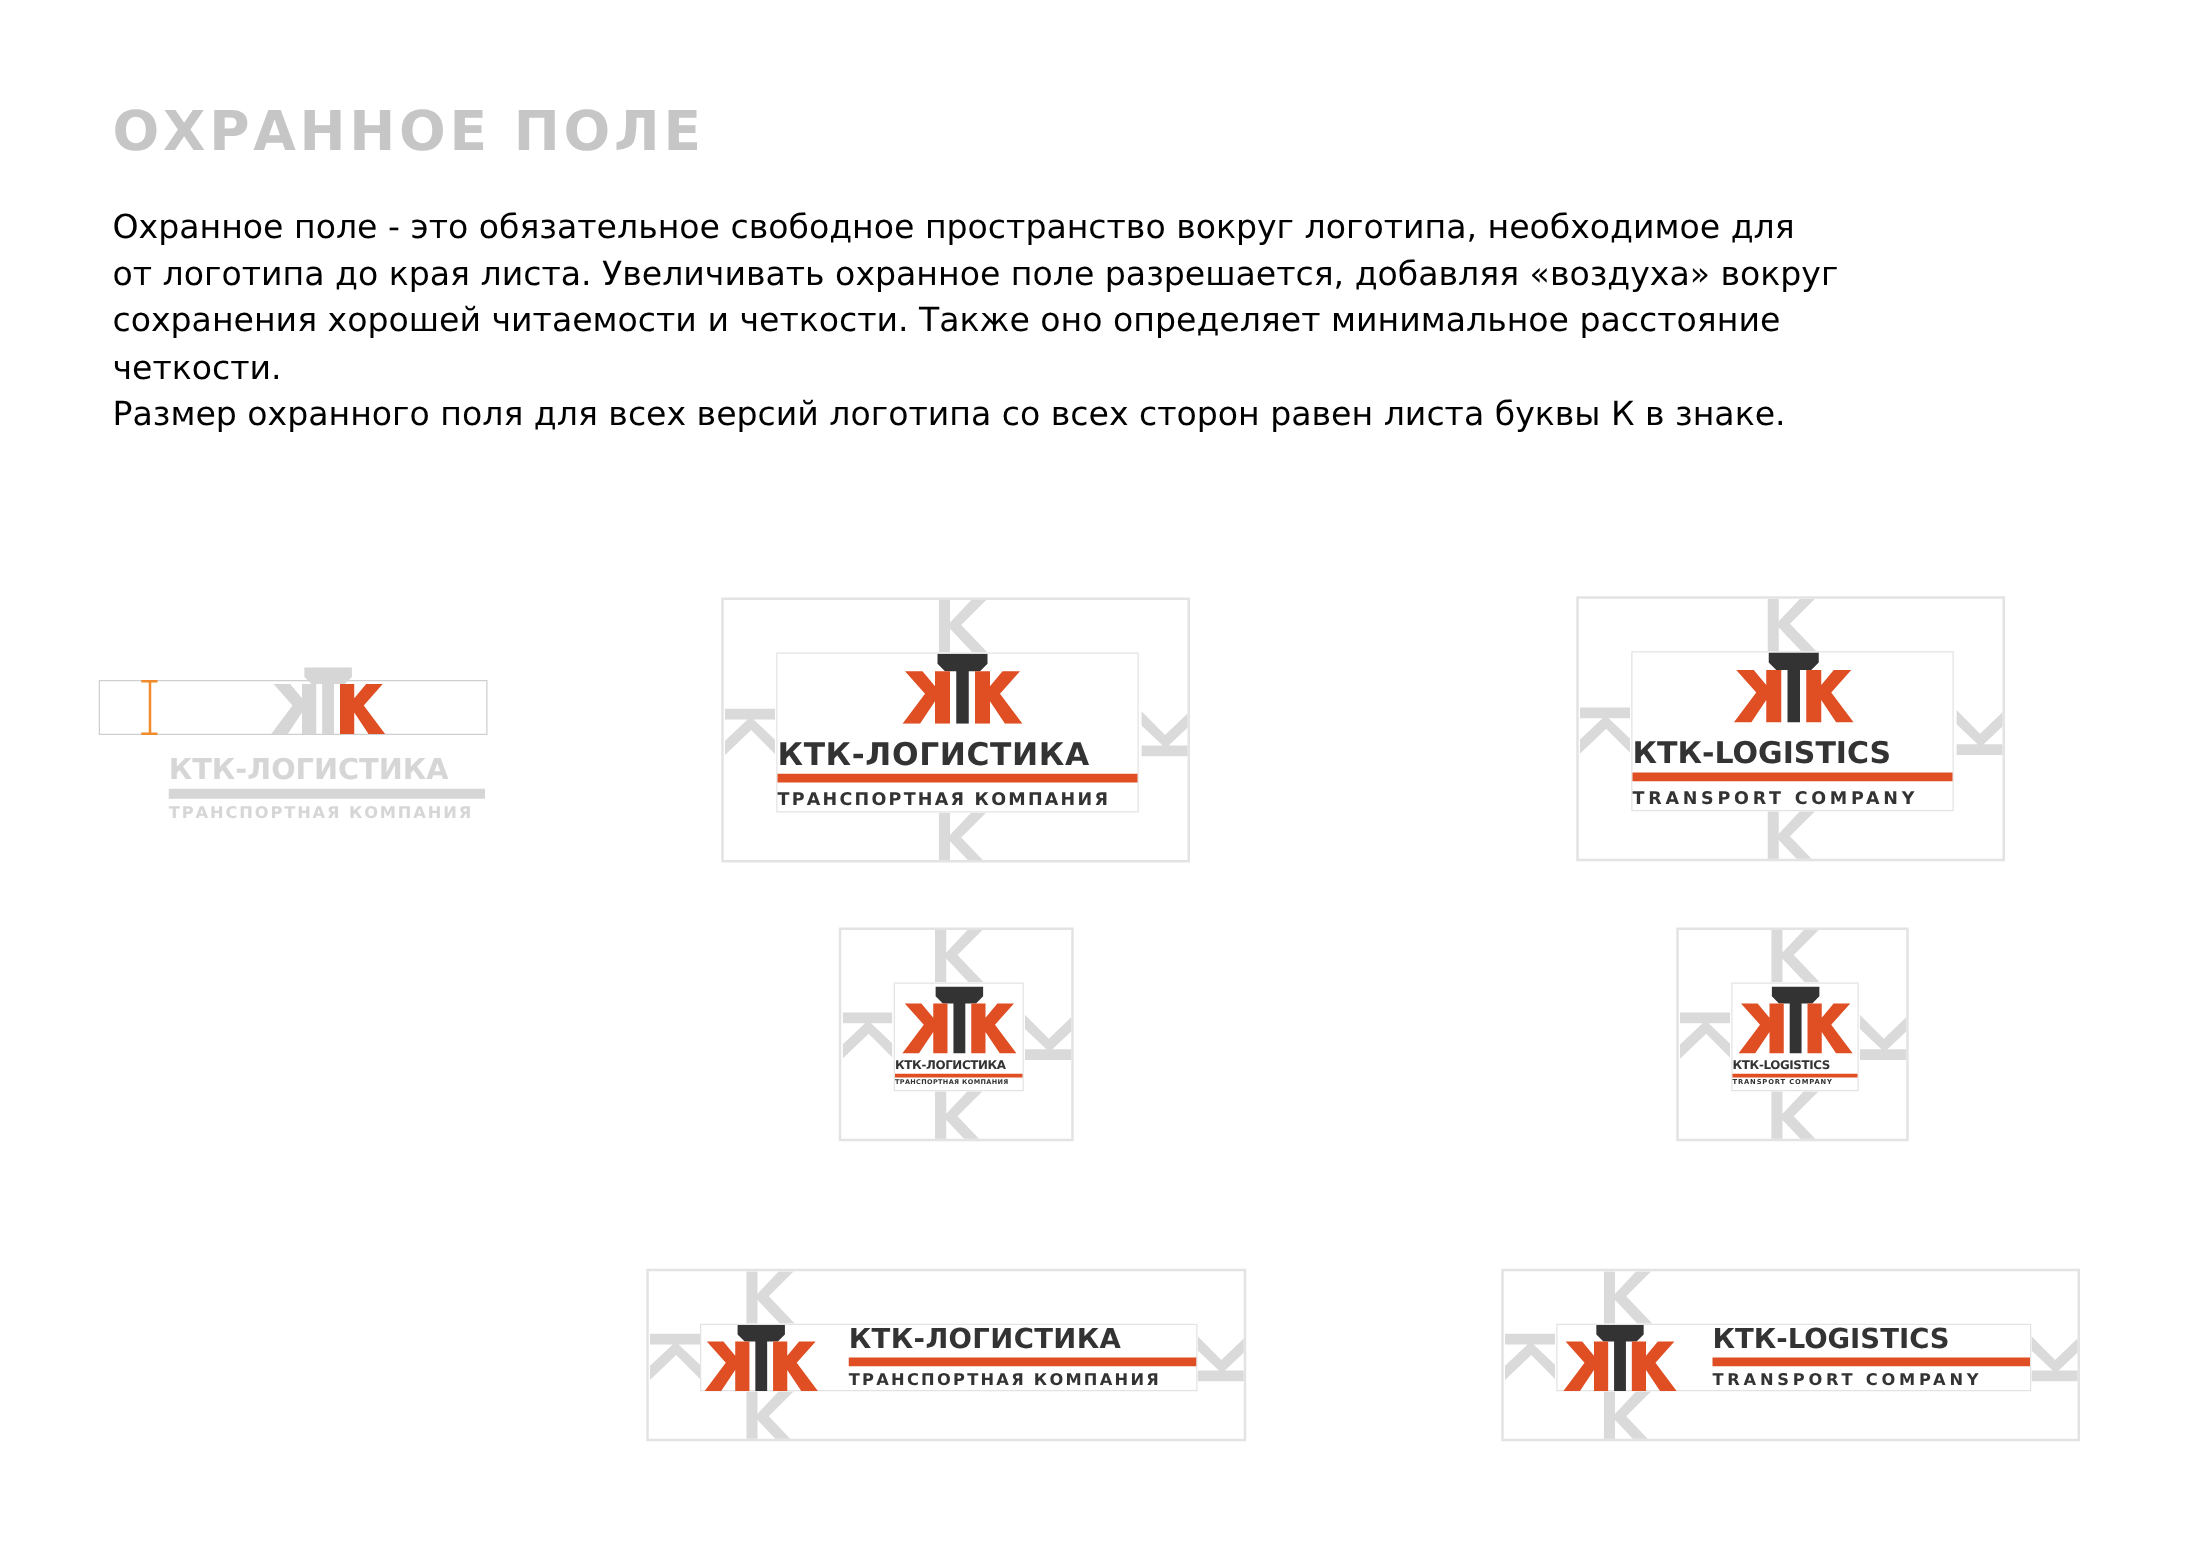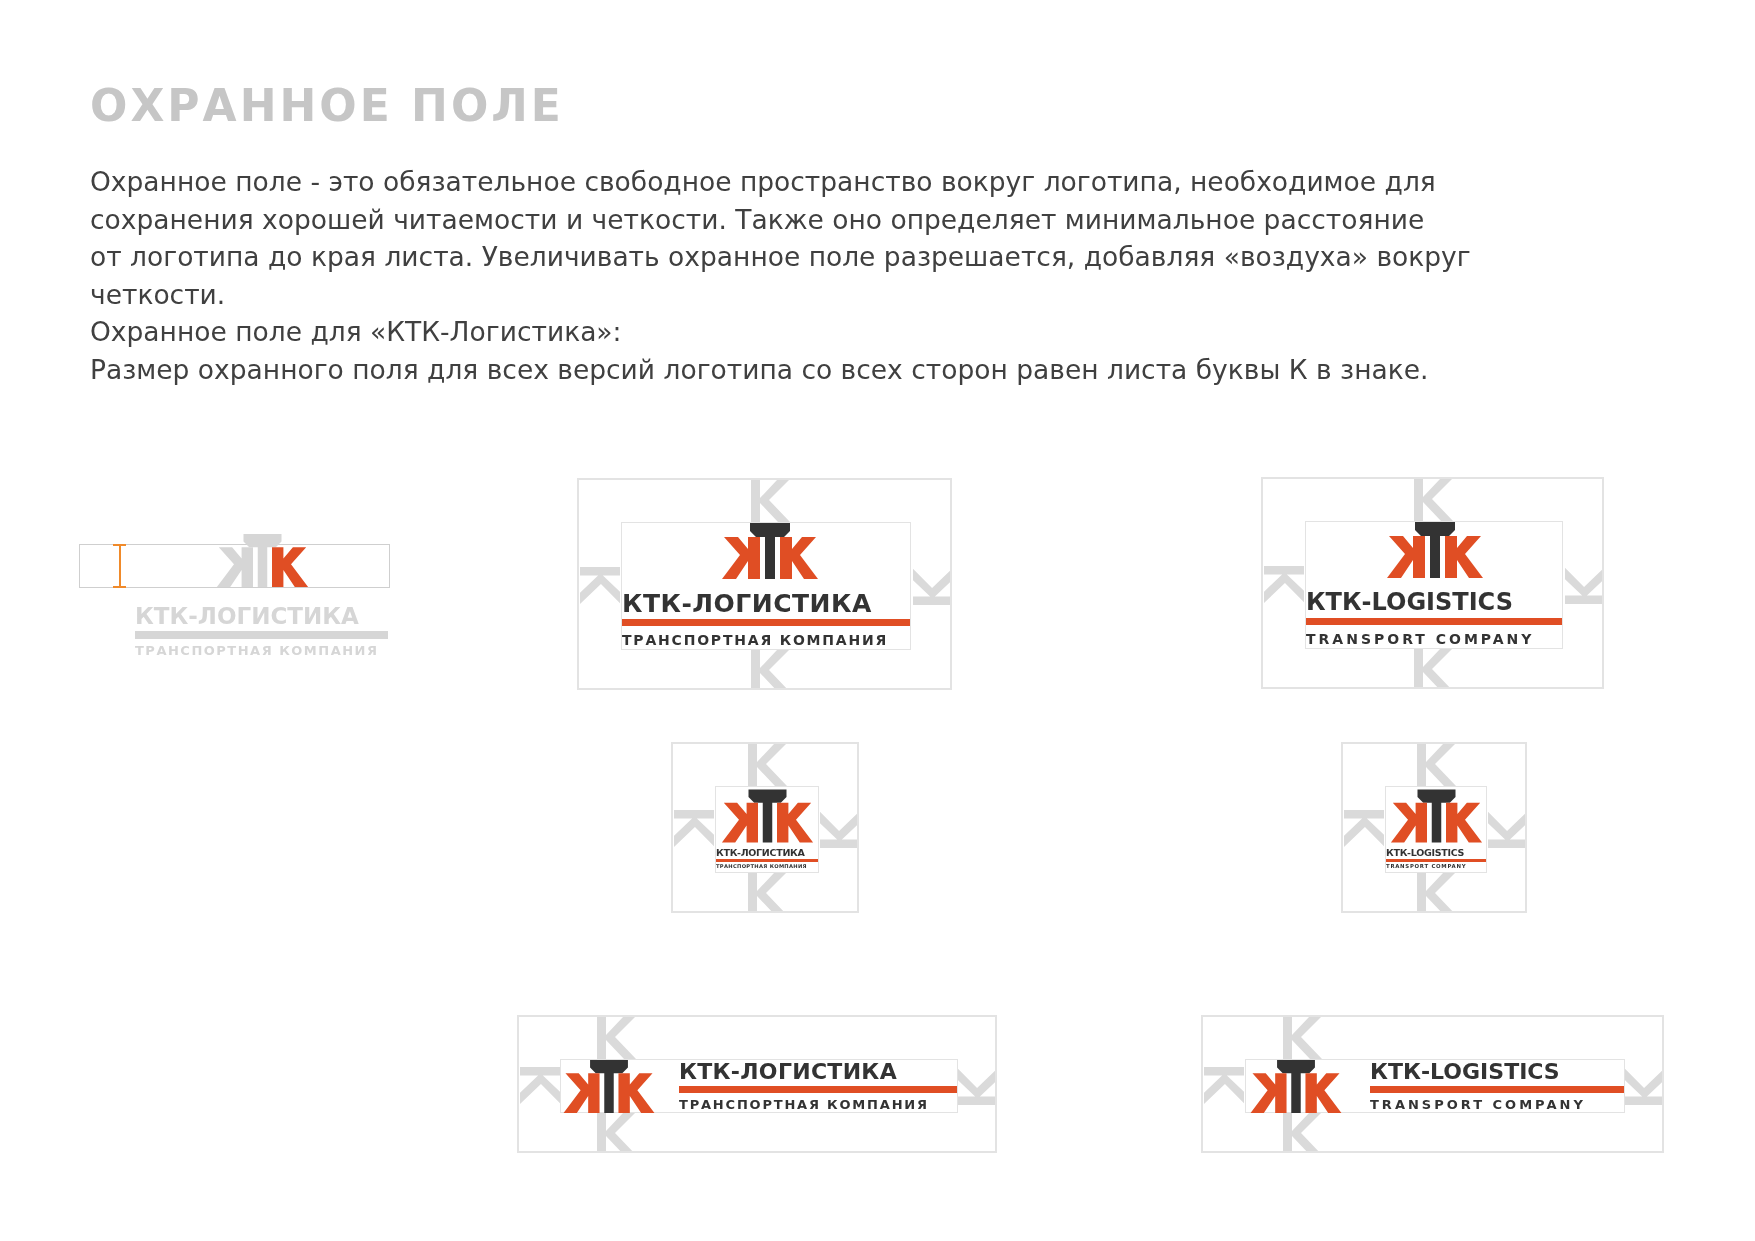--- a/index.html
+++ b/index.html
@@ -1,37 +1,36 @@
 <!DOCTYPE html>
 <html><head>
 <meta charset="utf-8">
 <style>
   html, body { margin:0; padding:0; background:#ffffff; }
   body { width:1755px; height:1241px; position:relative; overflow:hidden; font-family:"DejaVu Sans", sans-serif; }
   .abs { position:absolute; }
   .title { left:90px; top:80px; font-size:44px; font-weight:bold; color:#c6c6c6; letter-spacing:3px; margin:0;text-align:center; }
-  .body-text { left:90px; top:163px; width:1620px; font-size:26.5px; line-height:37.5px; color:#404040; margin:0; }
+  .body-text { left:90px; top:163px; width:1620px; font-size:26.5px; line-height:37.5px; color:#000000; margin:0; }
   .body-text p { margin:0; white-space:nowrap; }
   .frame { position:absolute; border:2px solid #e3e3e3; box-sizing:border-box; background:#fff; overflow:hidden; }
   .inner { position:absolute; border:1.5px solid #e3e3e3; box-sizing:border-box; background:#fff; }
   .wm { position:absolute; font-family:"DejaVu Sans", sans-serif; font-weight:bold; color:#333; white-space:nowrap; line-height:1; }
   .bar { position:absolute; background:#e04e24; }
   .tag { position:absolute; font-family:"DejaVu Sans", sans-serif; font-weight:bold; color:#333; white-space:nowrap; line-height:1; letter-spacing:2px; }
 </style>
 </head>
 <body>
 
 <h1 class="abs title">ОХРАННОЕ ПОЛЕ</h1>
 
 <div class="abs body-text">
   <p>Охранное поле - это обязательное свободное пространство вокруг логотипа, необходимое для</p>
+  <p>от логотипа до края листа. Увеличивать охранное поле разрешается, добавляя «воздуха» вокруг</p>
   <p>сохранения хорошей читаемости и четкости. Также оно определяет минимальное расстояние</p>
-  <p>от логотипа до края листа. Увеличивать охранное поле разрешается, добавляя «воздуха» вокруг</p>
   <p>четкости.</p>
-  <p>Охранное поле для «КТК-Логистика»:</p>
   <p>Размер охранного поля для всех версий логотипа со всех сторон равен листа буквы К в знаке.</p>
 </div>
 
 <svg width="0" height="0" style="position:absolute">
   <defs>
     <symbol id="ktk" viewBox="0 0 100 56">
 
       <path d="M30 0 H70 V8 L64 14 H55 V56 H45 V14 H36 L30 8 Z" fill="#333333"></path>
 
       <path d="M28 14 H40 V56 H28 V38 L16 56 H2 L20 32 L4 14 H18 L28 26 Z" fill="#e04e24"></path>

